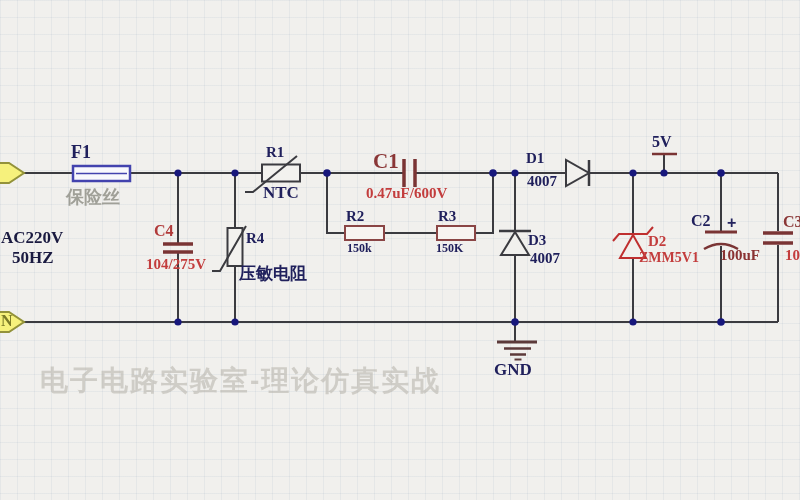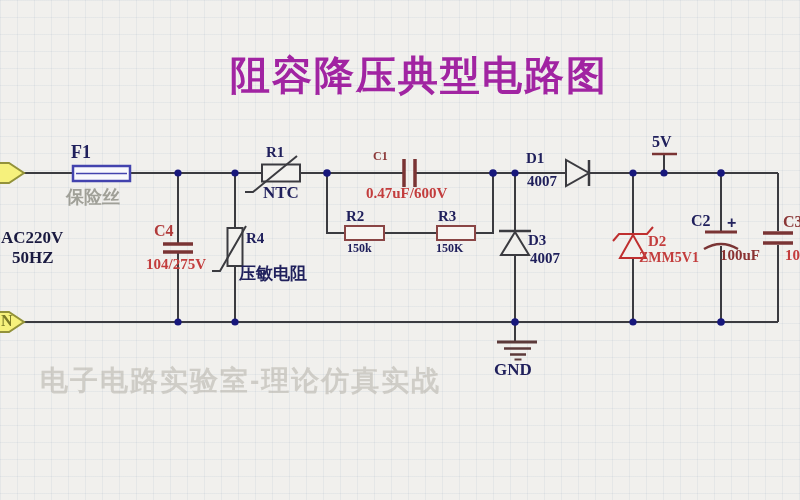--- a/index.html
+++ b/index.html
@@ -11,21 +11,21 @@
       linear-gradient(90deg, rgba(130,150,180,0.10) 1px, transparent 1px);
     background-size:17px 17px;
     font-family:"Liberation Serif","DejaVu Serif",serif;
   }
   #circuit-svg{position:absolute;left:0;top:0;z-index:1;}
   .lbl{position:absolute;z-index:2;white-space:nowrap;line-height:1.05;}
   .designator{color:#20205c;font-size:15px;font-weight:600;}
   .value-navy{color:#20205c;font-size:12px;font-weight:600;}
   .value-red{color:#c33d3d;font-size:15px;font-weight:600;}
   .ref-red{color:#b13a3a;font-size:16px;font-weight:700;}
-  .ref-maroon{color:#8a3636;font-size:12px;font-weight:700;}
+  .ref-maroon{color:#8a3636;font-size:21px;font-weight:700;}
   .cn-navy{color:#20205c;font-size:17px;font-weight:600;
     font-family:Liberation Mono, monospace;}
   .title{
     color:#a124a2;font-size:40px;font-weight:800;letter-spacing:2px;
     font-family:"Liberation Sans",sans-serif;
   }
   .caption{
     color:#262626;font-size:29px;font-weight:800;letter-spacing:1px;
     font-family:"Liberation Sans",sans-serif;
   }
@@ -138,21 +138,20 @@
       <circle cx="664" cy="173" r="3.6"></circle>
         <circle cx="721" cy="173" r="3.8"></circle>
       <circle cx="178" cy="322" r="3.6"></circle>
         <circle cx="235" cy="322" r="3.6"></circle>
       <circle cx="515" cy="322" r="3.8"></circle>
         <circle cx="633" cy="322" r="3.6"></circle>
       <circle cx="721" cy="322" r="3.8"></circle>
     </g>
   </svg>
 
-  <span class="lbl title" style="left:230px;top:54px;">阻容降压典型电路图</span>
 
   <span class="lbl designator" style="left:71px;top:143px;font-size:18px;">F1</span>
   <span class="lbl fuse-name" style="left:66px;top:176px;margin-top:12px;">保险丝</span>
 
   <span class="lbl src-label" style="left:1px;top:229px;">AC220V</span>
   <span class="lbl src-label" style="left:12px;top:249px;">50HZ</span>
   <span class="lbl terminal-letter" style="left:1px;top:313px;">N</span>
 
   <span class="lbl ref-red" style="left:154px;top:223px;">C4</span>
   <span class="lbl value-red" style="left:146px;top:257px;">104/275V</span>

